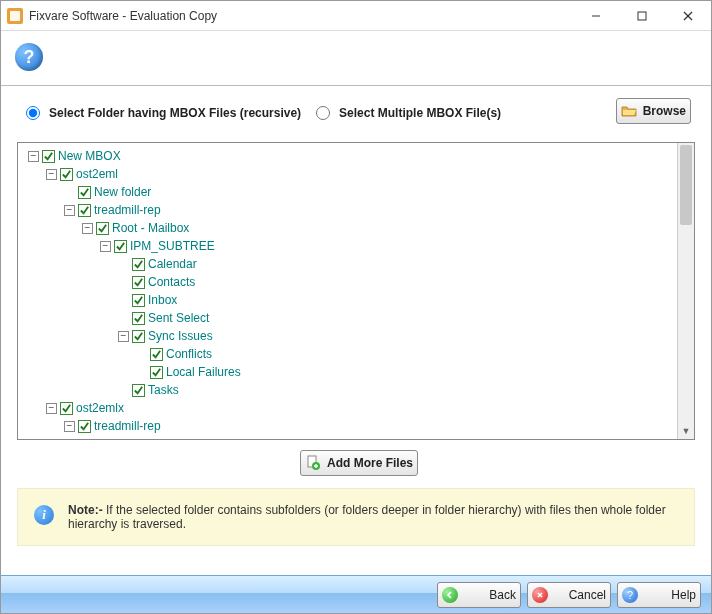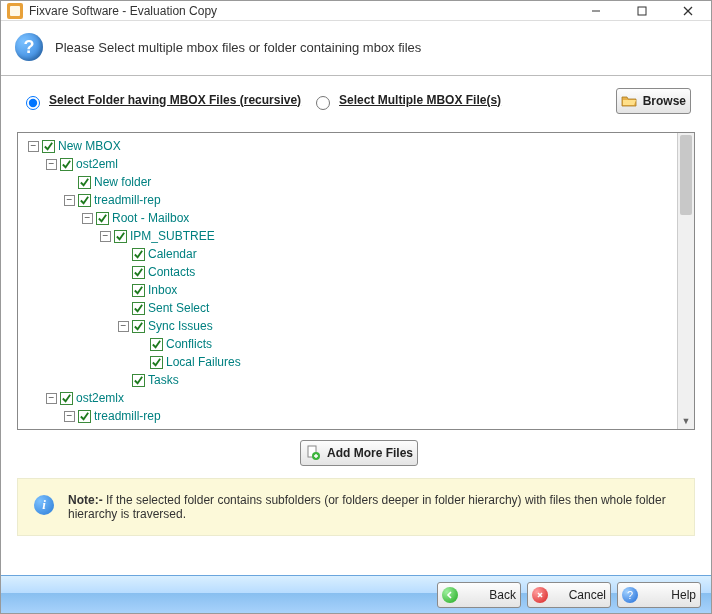--- a/index.html
+++ b/index.html
@@ -8,21 +8,21 @@
     font-family: "Segoe UI", Tahoma, sans-serif;
     font-size: 12px;
     background: #fff;
     width: 712px;
     height: 614px;
     overflow: hidden;
     border: 1px solid #999;
   }
   
   .titlebar {
-    height: 20px;
+    height: 30px;
     background: #fff;
     display: flex;
     align-items: center;
     padding: 0 0 0 6px;
     border-bottom: 1px solid #ddd;
   }
   .titlebar .appicon {
     width: 16px; height: 16px;
     background: #e8a13a;
     border-radius: 2px;
@@ -54,21 +54,21 @@
     box-shadow: inset -2px -2px 4px rgba(0,0,0,.25);
   }
   .banner .msg { color: #333; font-size: 13px; }
 
   
   .optrow {
     display: flex; align-items: center;
     padding: 12px 20px 8px 20px;
     gap: 10px;
   }
-  .optrow label { display:flex; align-items:flex-start; gap:6px; font-weight:bold; color:#222; cursor:pointer;text-decoration:underline; }
+  .optrow label { display:flex; align-items:flex-end; gap:6px; font-weight:bold; color:#222; cursor:pointer; }
   .optrow input[type=radio] { width:14px; height:14px; }
   .spacer { flex:1; }
   .winbutton {
     background: linear-gradient(#fdfdfd, #e4e4e4);
     border: 1px solid #8a8a8a;
     border-radius: 3px;
     padding: 4px 4px;
     display:flex; align-items:center; gap:6px;
     font-size:12px; font-weight:bold; color:#222;
     cursor:pointer; min-height:26px;
@@ -175,21 +175,20 @@
   <div class="winbtn close">
     <svg width="10" height="10">
         <line x1="1" y1="1" x2="9" y2="9" stroke="currentColor" stroke-width="1.2"></line>
         <line x1="9" y1="1" x2="1" y2="9" stroke="currentColor" stroke-width="1.2"></line>
       </svg>
   </div>
 </div>
 
 <div class="banner">
   <div class="qicon">?</div>
-  <div class="msg">Please Select multiple mbox files or folder containing mbox files</div>
 </div>
 
 <div class="optrow">
   <label>
     <input type="radio" name="mode" checked="" style="">
     <span>Select Folder having MBOX Files (recursive)</span>
   </label>
   <label>
     <input type="radio" name="mode" style="">
     <span>Select Multiple MBOX File(s)</span>

